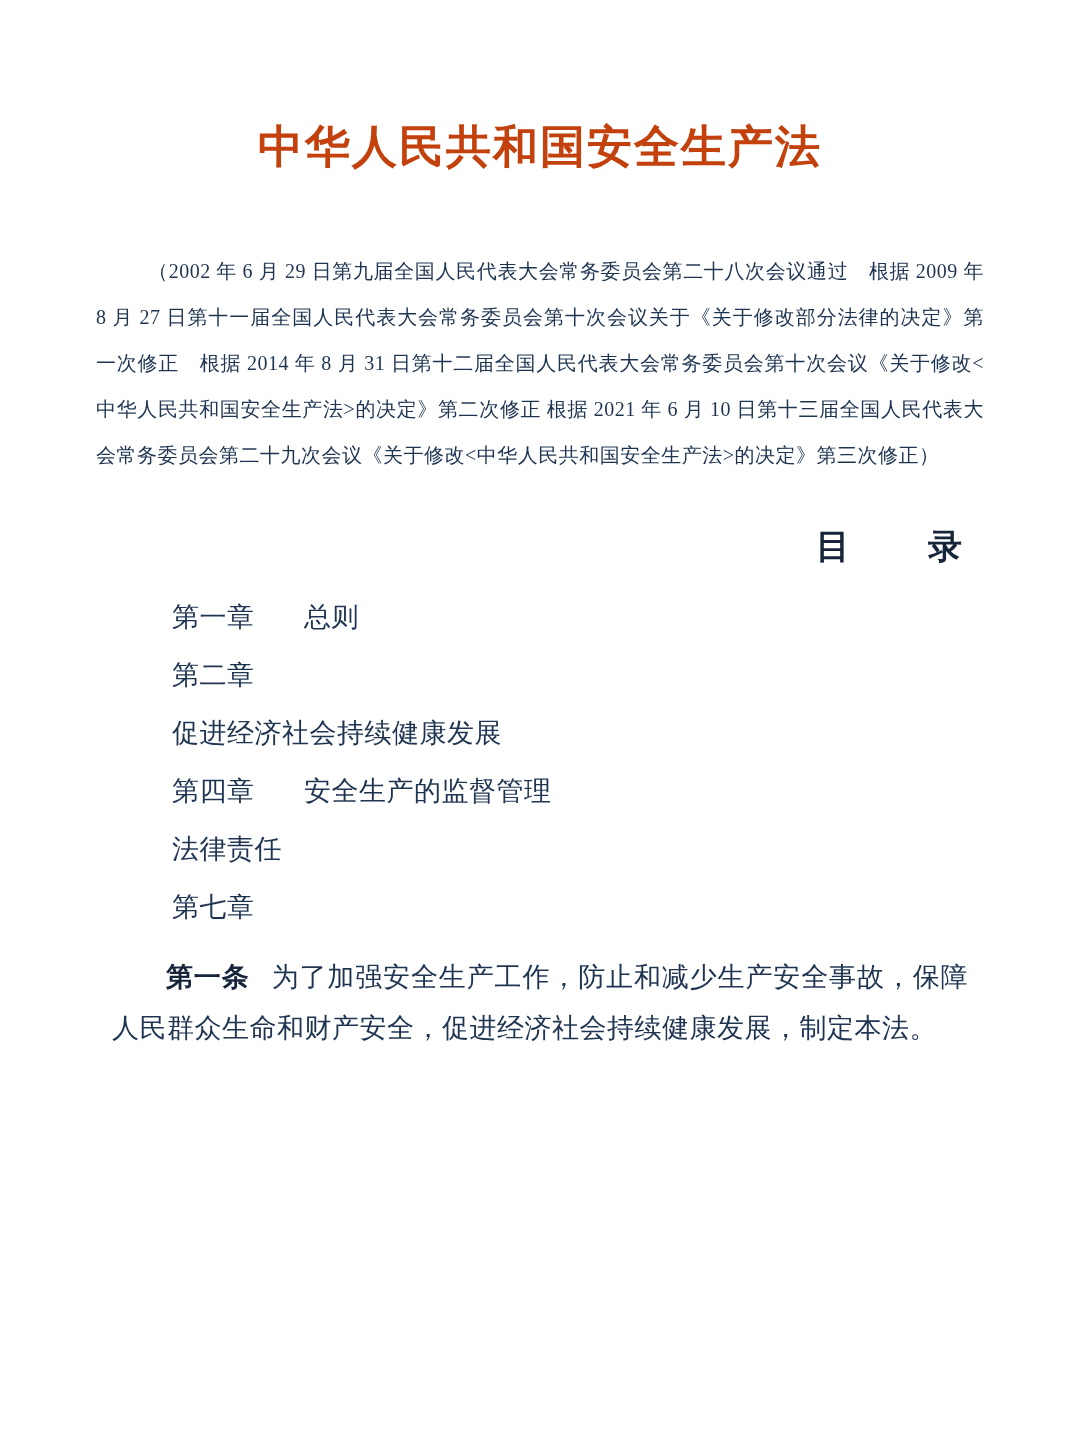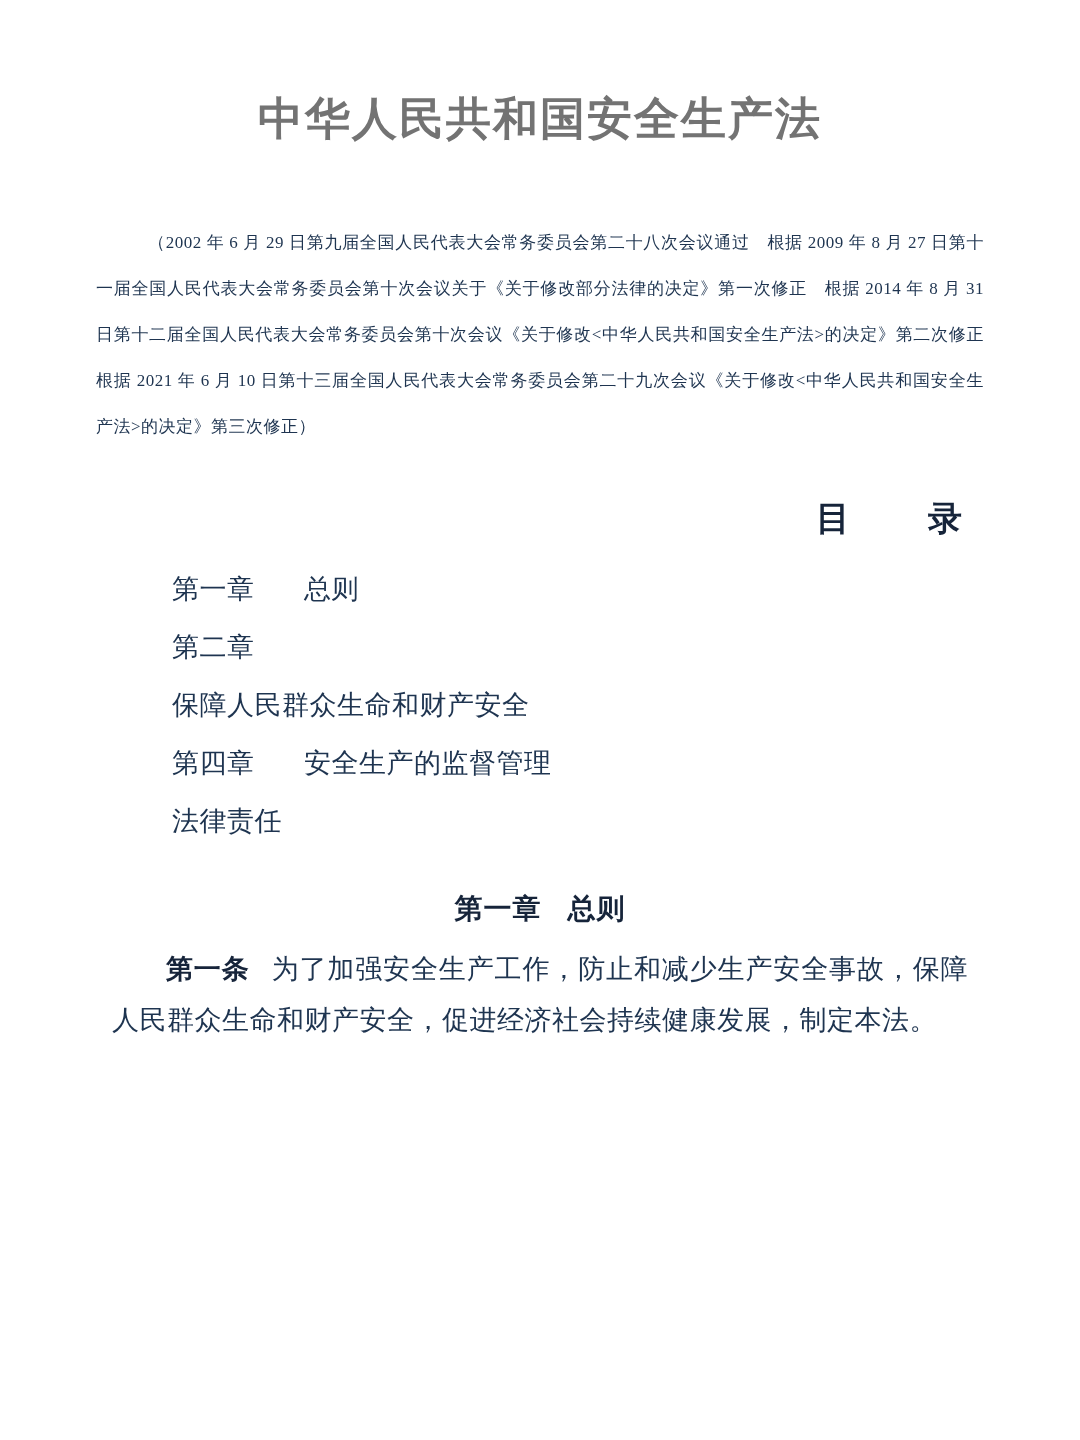--- a/index.html
+++ b/index.html
@@ -19,28 +19,28 @@
     width: 1080px;
     height: 1440px;
     box-sizing: border-box;
     padding: 0 96px;
   }
   .doc-title {
     text-align: center;
     font-size: 45px;
     font-weight: bold;
     letter-spacing: 2px;
-    color: #737373;
+    color: #c2410c;
     margin: 0;
-    padding-top: 92px;
+    padding-top: 120px;
     line-height: 1.2;
   }
   .preamble {
     margin-top: 74px;
-    font-size: 17px;
+    font-size: 20px;
     line-height: 46px;
     text-align: justify;
     text-justify: inter-ideograph;
     color: #1e3450;
     text-indent: 52px;
     letter-spacing: 0.5px;
   }
   .toc-heading {
     text-align: right;
     font-size: 34px;
@@ -109,36 +109,34 @@
 
   <ul class="toc-list">
     <li class="toc-item">
       <span class="toc-num">第一章</span>
       <span class="toc-label">总则</span>
     </li>
     <li class="toc-item">
       <span class="toc-num">第二章</span>
     </li>
     <li class="toc-item">
-      <span class="toc-label">保障人民群众生命和财产安全</span>
+      <span class="toc-label">促进经济社会持续健康发展</span>
     </li>
     <li class="toc-item">
       <span class="toc-num">第四章</span>
       <span class="toc-label">安全生产的监督管理</span>
     </li>
     <li class="toc-item">
     </li>
     <li class="toc-item">
       <span class="toc-label">法律责任</span>
     </li>
     <li class="toc-item">
+      <span class="toc-num">第七章</span>
     </li>
   </ul>
 
-  <h3 class="chapter-heading">
-    <span class="ch-num">第一章</span><span>总则</span>
-  </h3>
 
   <p class="article">
     <span class="art-label">第一条</span><span>为了加强安全生产工作，防止和减少生产安全事故，保障人民群众生命和财产安全，促进经济社会持续健康发展，制定本法。</span>
   </p>
 
 </div>
 
 </body></html>

